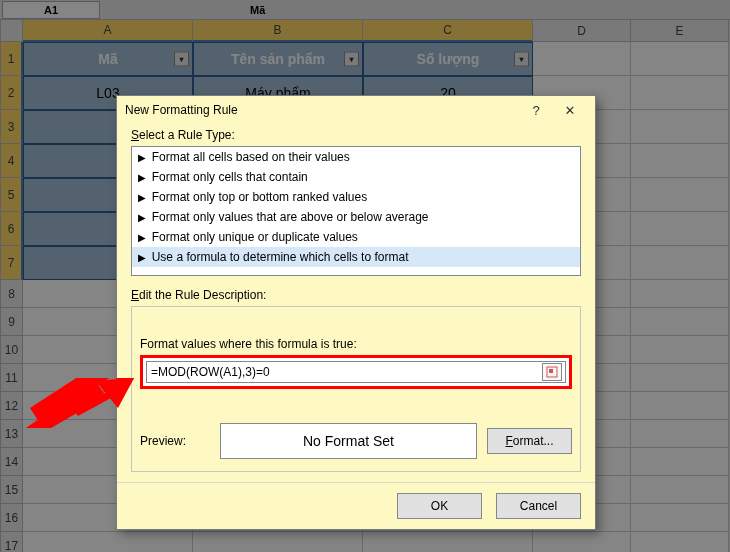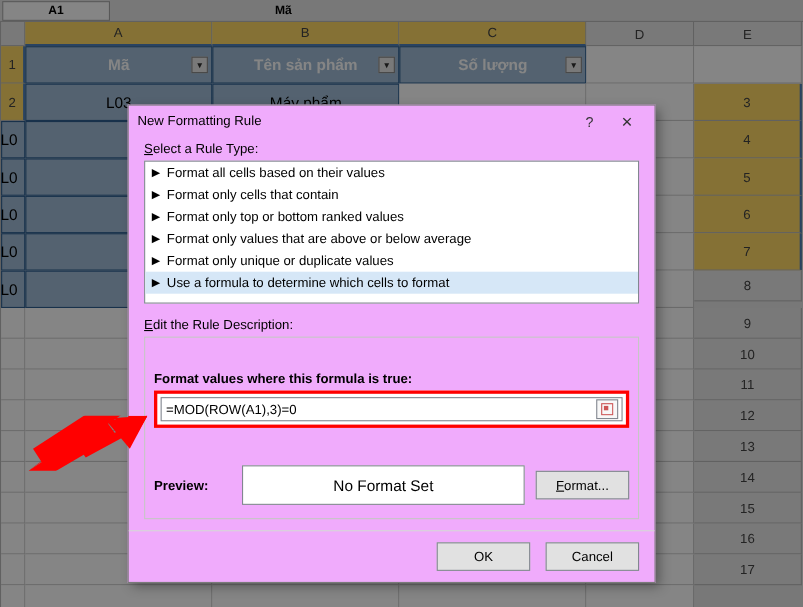--- a/index.html
+++ b/index.html
@@ -119,21 +119,21 @@
     pointer-events: none;
   }
 
   
   .dialog {
     position: absolute;
     left: 116px;
     top: 95px;
     width: 480px;
     height: 435px;
-    background: #f0abfc;
+    background: #fef9c3;
     border: 1px solid #7a7a7a;
     box-shadow: 4px 4px 10px rgba(0,0,0,0.35);
     display: flex;
     flex-direction: column;
   }
   .titlebar {
     height: 30px;
     display: flex;
     align-items: center;
     padding: 0 8px;
@@ -201,21 +201,21 @@
     background: #f8f8f8;
     display: flex; align-items: center; justify-content: center;
   }
   .picker-btn svg { width: 12px; height: 12px; }
   .preview-row {
     display: flex;
     align-items: center;
     margin-top: 34px;
     gap: 10px;
   }
-  .preview-row .plabel { font-weight: 700; width: 70px; }
+  .preview-row .plabel { font-weight: 400; width: 70px; }
   .preview-box {
     flex: 1;
     height: 36px;
     border: 1px solid #828790;
     background: #fff;
     display: flex;
     align-items: center;
     justify-content: center;
     font-size: 14px;
   }
@@ -278,20 +278,21 @@
   <div class="cell table-header sel tall">
     <span>Số lượng</span>
     <span class="filter-btn"></span>
   </div>
   <div class="cell tall"></div>
   <div class="cell tall"></div>
 
   <div class="row-hdr sel tall">2</div>
   <div class="cell table-cell sel tall">L03</div>
   <div class="cell table-cell sel tall">Máy phẩm</div>
+  <div class="cell table-cell sel tall">20</div>
   <div class="cell tall"></div>
   <div class="cell tall"></div>
 
   <div class="row-hdr sel tall">3</div>
   <div class="cell table-cell sel tall" style="justify-content:flex-end;padding-right:6px;">L0</div>
   <div class="cell table-cell sel tall"></div>
   <div class="cell table-cell sel tall"></div>
   <div class="cell tall"></div>
   <div class="cell tall"></div>
 
@@ -419,21 +420,21 @@
         </div>
       <div class="rule-item selected">
           <span class="arrow">▶</span>
           <span>Use a formula to determine which cells to format</span>
         </div>
     </div>
 
     <div><span class="ul">E</span>dit the Rule Description:</div>
 
     <div class="groupbox">
-      <div class="editlabel" style="font-weight:700;padding:0;margin-top:24px;">Format values where this formula is true:</div>
+      <div class="editlabel" style="font-weight:400;padding:0;margin-top:24px;">Format values where this formula is true:</div>
       <div class="formula-wrap">
         <input class="formula-input" value="=MOD(ROW(A1),3)=0" style="">
         <span class="picker-btn">
           <svg viewBox="0 0 12 12">
               <rect x="1" y="1" width="10" height="10" fill="none" stroke="#c55" stroke-width="1"></rect>
               <rect x="3" y="3" width="4" height="4" fill="#c55"></rect>
             </svg>
         </span>
       </div>
 

